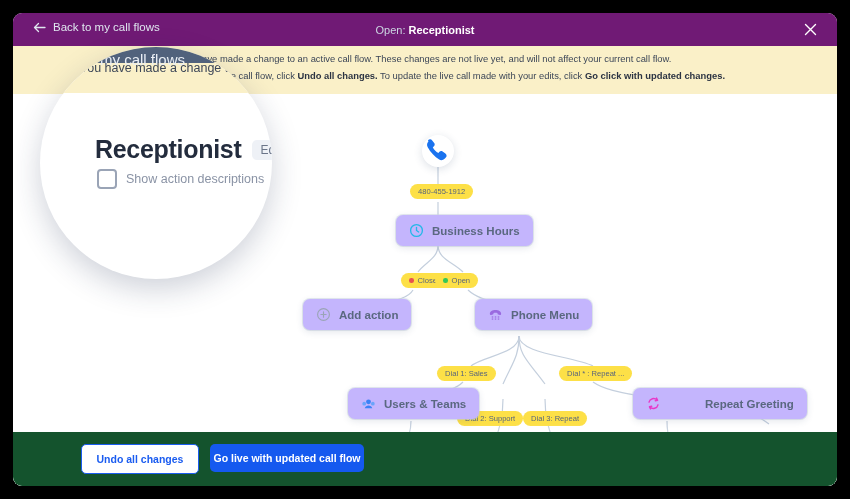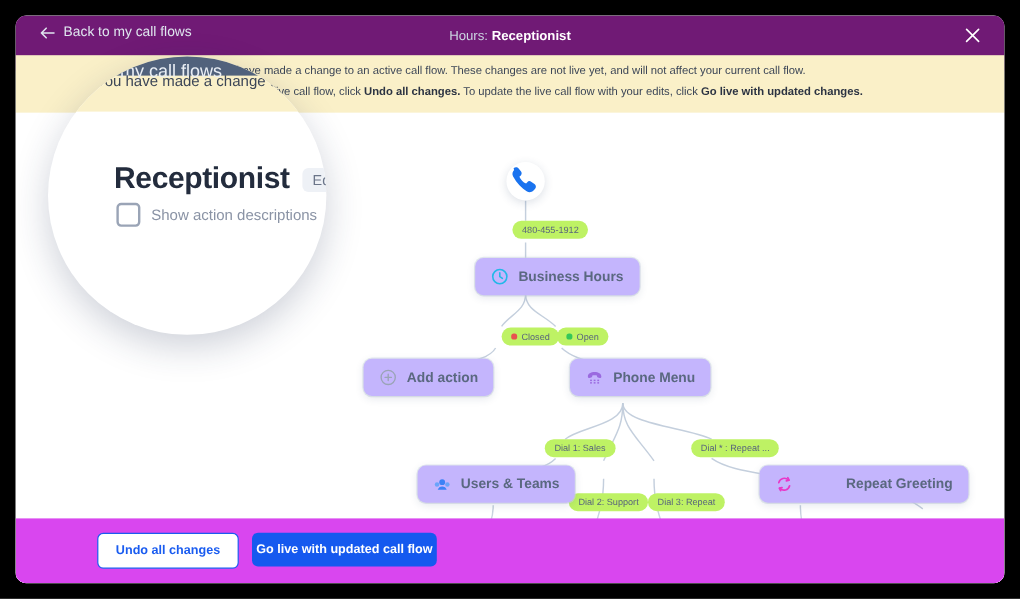--- a/index.html
+++ b/index.html
@@ -81,33 +81,33 @@
     display:flex;align-items:center;gap:8px;padding:8px 13px;
     font-size:11.5px;font-weight:700;color:#5a6880;white-space:nowrap;cursor:pointer;
   }
   .node .ico{width:15px;height:15px;display:block;flex:none;}
   .phone-circle{
     position:absolute;width:32px;height:32px;border-radius:50%;background:#fff;
     box-shadow:0 2px 8px rgba(40,60,100,.16);display:flex;align-items:center;justify-content:center;
     cursor:pointer;
   }
   .chip{
-    position:absolute;background:#bef264;border-radius:9px;
+    position:absolute;background:#fde047;border-radius:9px;
     font-size:7.6px;color:#59657c;padding:3px 8px;white-space:nowrap;
-    display:flex;align-items:center;gap:4px;margin-left:17px;
+    display:flex;align-items:center;gap:4px;
   }
   .dot{width:4.5px;height:4.5px;border-radius:50%;flex:none;}
   .fade{
     position:absolute;left:0;bottom:0;width:100%;height:62px;
     background:linear-gradient(to bottom, rgba(255,255,255,0) 0%, #fff 72%);
     pointer-events:none;
   }
   
   .footer{
-    position:absolute;left:0;bottom:0;width:100%;height:54px;background:#d946ef;
+    position:absolute;left:0;bottom:0;width:100%;height:54px;background:#14532d;
   }
   .btn{
     position:absolute;top:12px;border-radius:5px;font-size:10.5px;font-weight:700;
     cursor:pointer;display:flex;align-items:center;justify-content:center;height:28px;
   }
   .btn-undo{left:68px;width:116px;border:1.6px solid #1a5cf0;color:#1a5cf0;background:#fff;}
   .btn-golive{left:197px;width:154px;background:#1559ef;color:#fff;border:none;}
   
   .lens{
     position:absolute;left:27px;top:34px;width:232px;height:232px;border-radius:50%;
@@ -148,34 +148,34 @@
   <div class="header">
     <div class="back">
       <span>
         <svg width="13" height="11" viewBox="0 0 13 11" fill="none">
           <path d="M12 5.5H1.5M1.5 5.5L5.5 1.5M1.5 5.5L5.5 9.5" stroke="#dfe6ef" stroke-width="1.3" stroke-linecap="round" stroke-linejoin="round"></path>
         </svg>
       </span>
       <span>Back to my call flows</span>
     </div>
     <div class="edit-title">
-      <span>Hours:</span>
+      <span>Open:</span>
       <b>Receptionist</b>
     </div>
     <div class="close-x">
       <svg width="17" height="17" viewBox="0 0 17 17" fill="none">
         <path d="M3.5 3.5L13.5 13.5M13.5 3.5L3.5 13.5" stroke="#ffffff" stroke-width="1.4" stroke-linecap="round"></path>
       </svg>
     </div>
   </div>
 
   <div class="banner">
     <div class="banner-line banner-l1">You have made a change to an active call flow. These changes are not live yet, and will not affect your current call flow.</div>
     <div class="banner-line banner-l2">
-      <span>To revert to the current live call flow, click </span><b>Undo all changes.</b><span> To update the live call flow with your edits, click </span><b>Go live with updated changes.</b>
+      <span>To revert to the current live call flow, click </span><b>Undo all changes.</b><span> To update the live call made with your edits, click </span><b>Go click with updated changes.</b>
     </div>
   </div>
 
   <div class="canvas">
 
     <div class="flow-title-wrap">
       <div class="flow-title">
         <h1>Receptionist</h1>
         <span class="edit-pill">Edit</span>
       </div>
@@ -235,21 +235,21 @@
           <circle cx="8" cy="8" r="6.3" stroke="#22b8e8" stroke-width="1.4"></circle>
           <path d="M8 4.6V8l2.3 1.6" stroke="#22b8e8" stroke-width="1.4" stroke-linecap="round"></path>
         </svg>
         <span>Business Hours</span>
       </div>
 
       <div class="chip" style="left:388px;top:179px;">
         <span class="dot" style="background:#e8534f;"></span>
         <span>Closed</span>
       </div>
-      <div class="chip" style="left:434px;top:179px;">
+      <div class="chip" style="left:422px;top:179px;">
         <span class="dot" style="background:#35c759;"></span>
         <span>Open</span>
       </div>
 
       <div class="node" style="left:290px;top:205px;">
         <svg class="ico" viewBox="0 0 16 16" fill="none">
           <circle cx="8" cy="8" r="6.3" stroke="#9aa4b6" stroke-width="1.2"></circle>
           <path d="M8 5.2v5.6M5.2 8h5.6" stroke="#9aa4b6" stroke-width="1.2" stroke-linecap="round"></path>
         </svg>
         <span>Add action</span>

